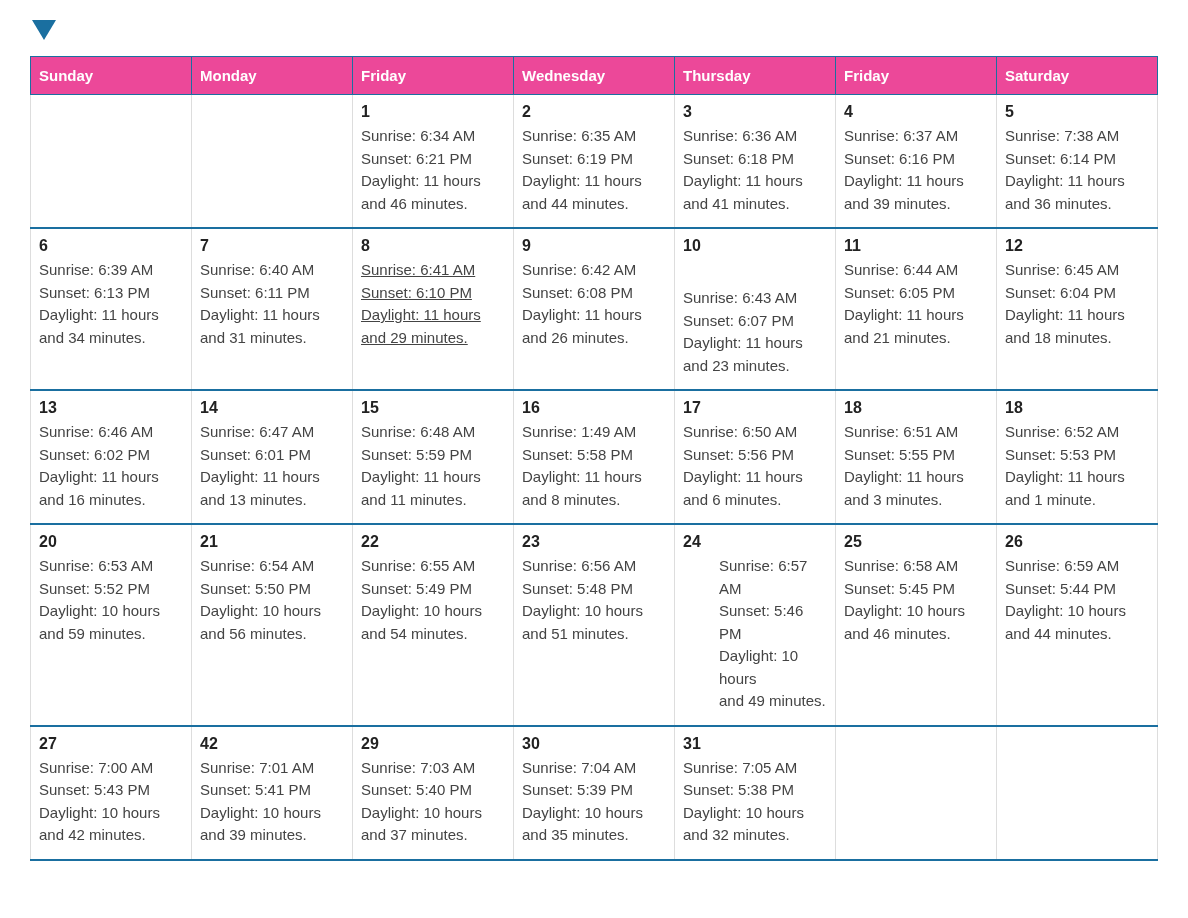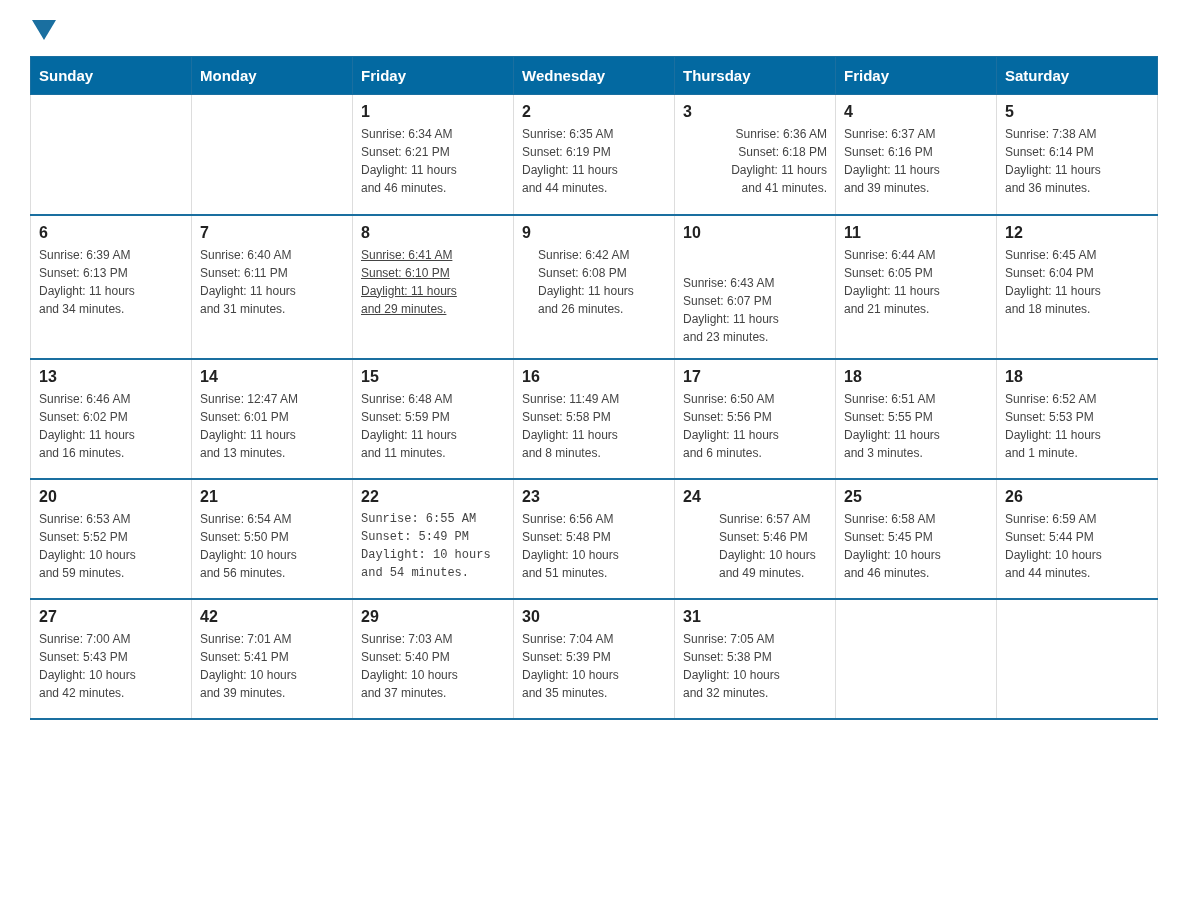--- a/index.html
+++ b/index.html
@@ -52,21 +52,21 @@
       font-size: 20px;
       color: #555;
       margin-top: 4px;
     }
     table {
       width: 100%;
       border-collapse: collapse;
       table-layout: fixed;
     }
     thead tr {
-      background-color: #0369a1;
+      background-color: #ec4899;
       margin-top: 46px;
     }
     thead th {
       color: #fff;
       padding: 10px 8px;
       font-size: 15px;
       font-weight: 600;
       text-align: left;
       border: 1px solid #1a6fa0;
     }
@@ -84,21 +84,21 @@
     }
     .day-number {
       font-size: 16px;
       font-weight: 600;
       color: #222;
       display: block;
       margin-bottom: 4px;
     }
     .day-info {
       color: #444;
-      font-size: 12px;
+      font-size: 15px;
       line-height: 1.5;
     }
     .empty-cell {
       background: #fff;
     }
     .logo-wrapper {
       display: flex;
       flex-direction: column;
     }
     .logo-top-line {
@@ -148,21 +148,21 @@
         </td>
         <td>
           <span class="day-number">2</span>
           <div class="day-info" style="white-space: pre-line;">Sunrise: 6:35 AM
 Sunset: 6:19 PM
 Daylight: 11 hours
 and 44 minutes.</div>
         </td>
         <td>
           <span class="day-number">3</span>
-          <div class="day-info" style="white-space: pre-line; text-align: right;">Sunrise: 6:36 AM
+          <div class="day-info" style="white-space: pre-line;">Sunrise: 6:36 AM
 Sunset: 6:18 PM
 Daylight: 11 hours
 and 41 minutes.</div>
         </td>
         <td>
           <span class="day-number">4</span>
           <div class="day-info" style="white-space: pre-line;">Sunrise: 6:37 AM
 Sunset: 6:16 PM
 Daylight: 11 hours
 and 39 minutes.</div>
@@ -192,21 +192,21 @@
         </td>
         <td>
           <span class="day-number">8</span>
           <div class="day-info" style="white-space: pre-line; text-decoration: underline;">Sunrise: 6:41 AM
 Sunset: 6:10 PM
 Daylight: 11 hours
 and 29 minutes.</div>
         </td>
         <td>
           <span class="day-number">9</span>
-          <div class="day-info" style="white-space: pre-line; margin-left: 16px;">Sunrise: 6:42 AM
+          <div class="day-info" style="white-space: pre-line;">Sunrise: 6:42 AM
 Sunset: 6:08 PM
 Daylight: 11 hours
 and 26 minutes.</div>
         </td>
         <td>
           <span class="day-number">10</span>
           <div class="day-info" style="white-space: pre-line; margin-top: 32px;">Sunrise: 6:43 AM
 Sunset: 6:07 PM
 Daylight: 11 hours
 and 23 minutes.</div>
@@ -229,35 +229,35 @@
       <tr>
         <td>
           <span class="day-number">13</span>
           <div class="day-info" style="white-space: pre-line;">Sunrise: 6:46 AM
 Sunset: 6:02 PM
 Daylight: 11 hours
 and 16 minutes.</div>
         </td>
         <td>
           <span class="day-number">14</span>
-          <div class="day-info" style="white-space: pre-line;">Sunrise: 12:47 AM
+          <div class="day-info" style="white-space: pre-line;">Sunrise: 6:47 AM
 Sunset: 6:01 PM
 Daylight: 11 hours
 and 13 minutes.</div>
         </td>
         <td>
           <span class="day-number">15</span>
           <div class="day-info" style="white-space: pre-line;">Sunrise: 6:48 AM
 Sunset: 5:59 PM
 Daylight: 11 hours
 and 11 minutes.</div>
         </td>
         <td>
           <span class="day-number">16</span>
-          <div class="day-info" style="white-space: pre-line;">Sunrise: 11:49 AM
+          <div class="day-info" style="white-space: pre-line;">Sunrise: 1:49 AM
 Sunset: 5:58 PM
 Daylight: 11 hours
 and 8 minutes.</div>
         </td>
         <td>
           <span class="day-number">17</span>
           <div class="day-info" style="white-space: pre-line;">Sunrise: 6:50 AM
 Sunset: 5:56 PM
 Daylight: 11 hours
 and 6 minutes.</div>
@@ -287,21 +287,21 @@
         </td>
         <td>
           <span class="day-number">21</span>
           <div class="day-info" style="white-space: pre-line;">Sunrise: 6:54 AM
 Sunset: 5:50 PM
 Daylight: 10 hours
 and 56 minutes.</div>
         </td>
         <td>
           <span class="day-number">22</span>
-          <div class="day-info" style="white-space: pre-line; font-family: Liberation Mono, monospace;">Sunrise: 6:55 AM
+          <div class="day-info" style="white-space: pre-line;">Sunrise: 6:55 AM
 Sunset: 5:49 PM
 Daylight: 10 hours
 and 54 minutes.</div>
         </td>
         <td>
           <span class="day-number">23</span>
           <div class="day-info" style="white-space: pre-line;">Sunrise: 6:56 AM
 Sunset: 5:48 PM
 Daylight: 10 hours
 and 51 minutes.</div>

